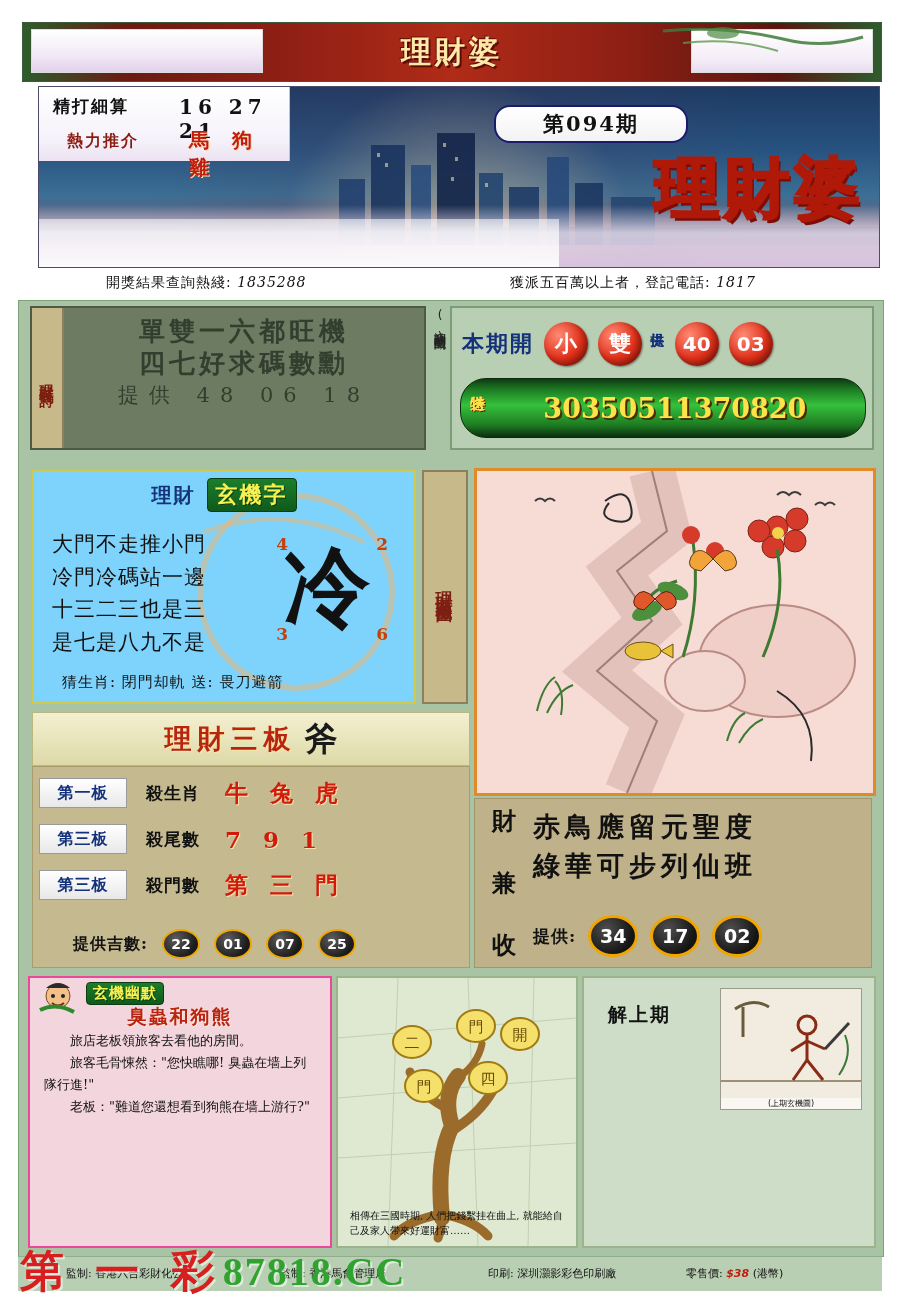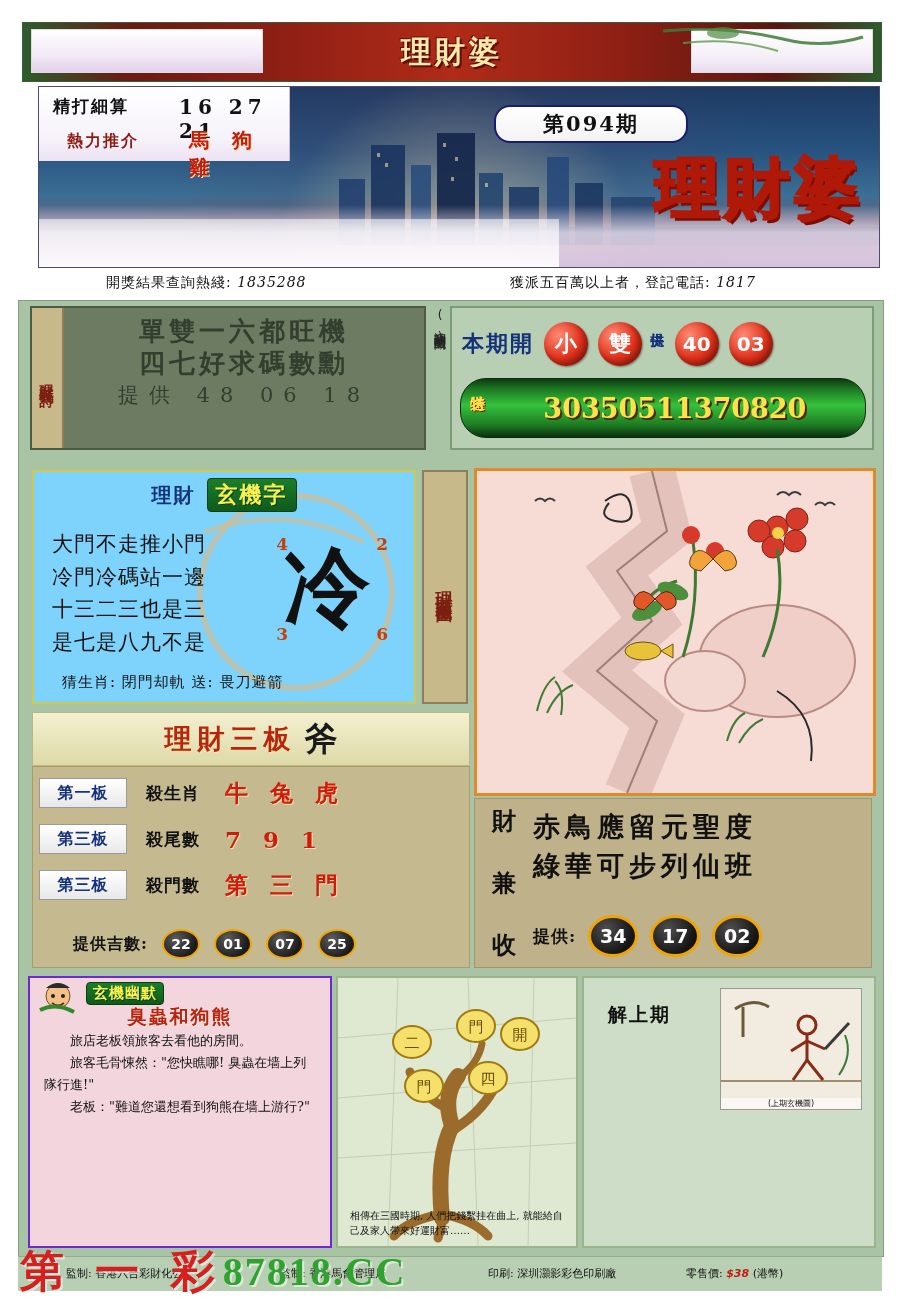--- a/index.html
+++ b/index.html
@@ -310,21 +310,21 @@
   .gp-ball{
     width:44px;height:36px;border-radius:50%;margin-left:12px;
     background:radial-gradient(circle at 35% 30%, #4e4e4e 0%, #141414 70%);
     border:3px solid #f0a500;
     display:flex;align-items:center;justify-content:center;
     color:#fff;font-size:19px;font-weight:bold;
   }
   
   .joke{
     position:absolute;left:28px;top:976px;width:300px;height:268px;
-    background:#f3d5dd;border:2px solid #6d28d9;
+    background:#f3d5dd;border:2px solid #ec4899;
   }
   .joke-badge{
     position:absolute;left:56px;top:4px;
     font-size:15px;font-weight:bold;color:#f7f053;letter-spacing:1px;
     background:linear-gradient(180deg,#1b7e2a 0%,#0f5a1c 100%);
     border:1px solid #0b3d13;border-radius:4px;padding:1px 6px;
     text-shadow:1px 1px 0 #053b0b;
   }
   .joke-face{
     position:absolute;left:8px;top:2px;width:44px;height:34px;

